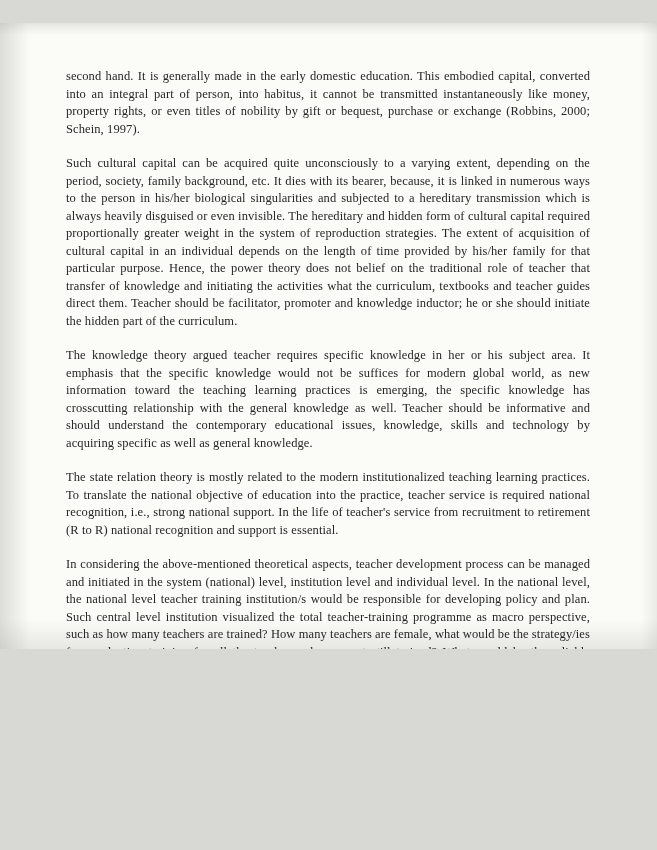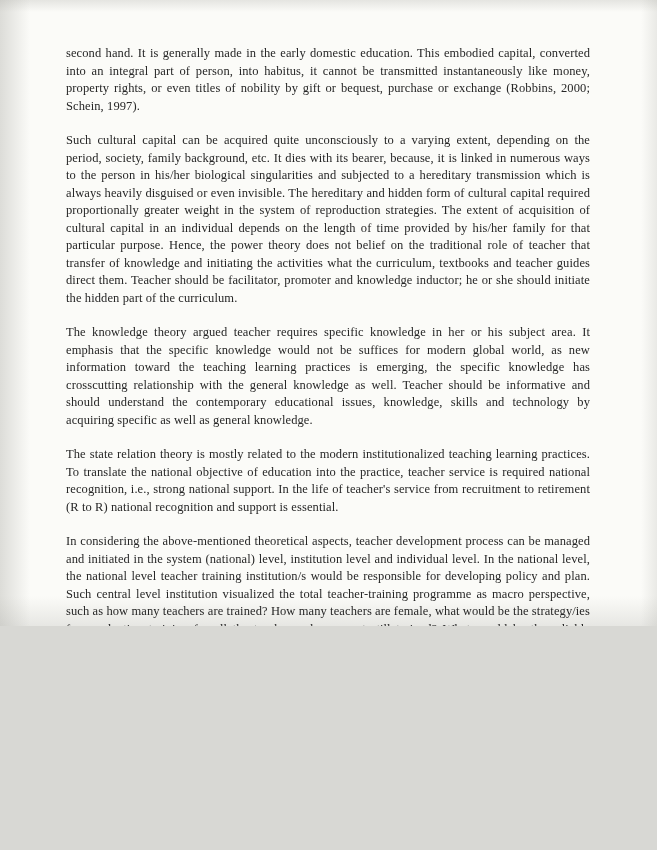--- a/index.html
+++ b/index.html
@@ -13,20 +13,21 @@
     height: 626px;
     overflow: hidden;
     background:
       linear-gradient(to right, rgba(170,170,164,0.38), rgba(170,170,164,0) 30px),
       linear-gradient(to left, rgba(170,170,164,0.22), rgba(170,170,164,0) 16px),
       linear-gradient(to bottom, rgba(170,170,164,0.28), rgba(170,170,164,0) 12px),
       linear-gradient(to top, rgba(170,170,164,0.25), rgba(170,170,164,0) 30px),
       #fbfbf8;
     font-family: "Liberation Serif", "DejaVu Serif", serif;
     color: #262626;
+    margin-top: 23px;
   }
   .page-body {
     position: absolute;
     left: 66px;
     right: 67px;
     top: 45px;
   }
   .page-body p {
     margin: 0 0 17px 0;
     font-size: 12.5px;

